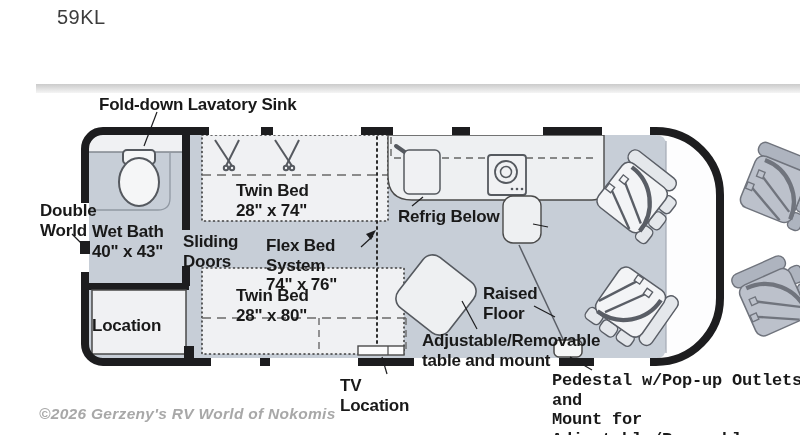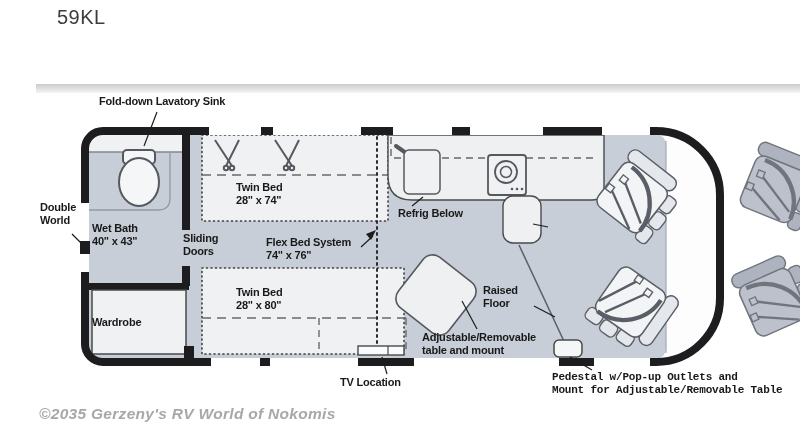--- a/index.html
+++ b/index.html
@@ -3,21 +3,21 @@
 <meta charset="utf-8">
 <style>
   html,body{margin:0;padding:0;background:#ffffff;}
   .canvas{position:relative;width:800px;height:435px;background:#ffffff;overflow:hidden;
           font-family:"Liberation Sans",sans-serif;margin-left:36px;}
   .title{position:absolute;left:21px;top:6px;font-size:20px;font-weight:400;color:#3c3c3c;
          letter-spacing:0.5px;}
   .gradbar{position:absolute;left:0;top:84px;width:800px;height:9px;
            background:linear-gradient(to bottom,#cbcbcb,#f5f5f5);}
   .plan-svg{position:absolute;left:0;top:0;}
-  .lbl{position:absolute;font-size:11px;font-weight:bold;line-height:1.16;color:#191919;
+  .lbl{position:absolute;font-size:17px;font-weight:bold;line-height:1.16;color:#191919;
        letter-spacing:-0.2px;white-space:pre-line;}
   .nowrap{white-space:nowrap;}
   .center{text-align:left;}
   .watermark{position:absolute;left:3px;top:405px;font-size:15.5px;font-weight:bold;
              font-style:italic;color:#a8a8a8;letter-spacing:0.3px;}
   .chair-light{--fl:#f3f4f6;--fl2:#e4e7eb;--st:#5a5e66;}
   .chair-dark{--fl:#bcc1cb;--fl2:#aeb4bf;--st:#70747d;}
 </style>
 </head>
 <body>
@@ -147,32 +147,32 @@
       <line x1="325" y1="247" x2="337" y2="236"></line>
     </g>
     <polygon points="340,230 330,234 335,240" fill="#1d1d1f"></polygon>
   </svg>
 
   <div class="lbl nowrap" style="left:63px;top:95px;">Fold-down Lavatory Sink</div>
   <div class="lbl center" style="left:4px;top:201px;width:48px;">Double
 World</div>
   <div class="lbl center" style="left:56px;top:222px;width:88px;">Wet Bath
 40" x 43"</div>
-  <div class="lbl center" style="left:56px;top:316px;width:90px;">Wardrobe</div>
+  <div class="lbl center" style="left:56px;top:316px;width:90px;">Location</div>
   <div class="lbl center" style="left:147px;top:232px;width:46px;">Sliding
 Doors</div>
   <div class="lbl center" style="left:200px;top:181px;width:104px;">Twin Bed
 28" x 74"</div>
   <div class="lbl center" style="left:230px;top:236px;width:98px;">Flex Bed System
 74" x 76"</div>
   <div class="lbl center" style="left:200px;top:286px;width:104px;">Twin Bed
 28" x 80"</div>
   <div class="lbl nowrap" style="left:362px;top:207px;">Refrig Below</div>
   <div class="lbl center" style="left:447px;top:284px;width:52px;">Raised
 Floor</div>
   <div class="lbl center" style="left:386px;top:331px;width:140px;">Adjustable/Removable
 table and mount</div>
   <div class="lbl center" style="left:304px;top:376px;width:86px;">TV Location</div>
   <div class="lbl center" style="left:516px;top:371px;width:260px;font-family:Liberation Mono, monospace;">Pedestal w/Pop-up Outlets and
 Mount for Adjustable/Removable Table</div>
 
-  <div class="watermark">©2035 Gerzeny's RV World of Nokomis</div>
+  <div class="watermark">©2026 Gerzeny's RV World of Nokomis</div>
 </div>
 
 </body></html>

